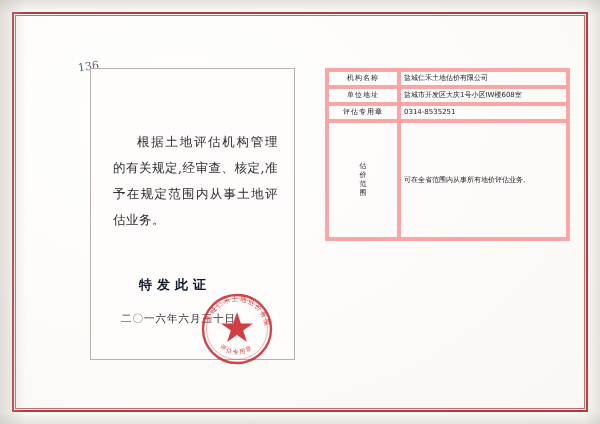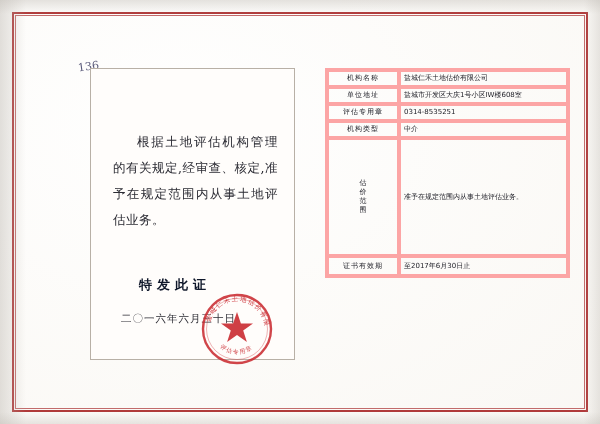--- a/index.html
+++ b/index.html
@@ -224,36 +224,28 @@
         <td class="val">盐城仁禾土地估价有限公司</td>
       </tr>
       <tr class="row-h">
         <td class="lbl">单位地址</td>
         <td class="val">盐城市开发区大庆1号小区IW楼608室</td>
       </tr>
       <tr class="row-h">
         <td class="lbl">评估专用章</td>
         <td class="val">0314-8535251</td>
       </tr>
-      <tr class="row-h">
-        <td class="lbl">机构类型</td>
-        <td class="val">中介</td>
-      </tr>
       <tr>
         <td class="lbl range-lbl">
           <span>估</span>
           <span>价</span>
           <span>范</span>
           <span>围</span>
         </td>
-        <td class="val range-val">准予在规定范围内从事土地评估业务。</td>
-      </tr>
-      <tr class="row-tall">
-        <td class="lbl">证书有效期</td>
-        <td class="val">至2017年6月30日止</td>
+        <td class="val range-val">可在全省范围内从事所有地价评估业务。</td>
       </tr>
     </tbody>
   </table>
 
   <div class="edge-shade-left"></div>
   <div class="edge-shade-top"></div>
   <div class="edge-shade-bottom"></div>
   <div class="edge-shade-right"></div>
 
 </div>

